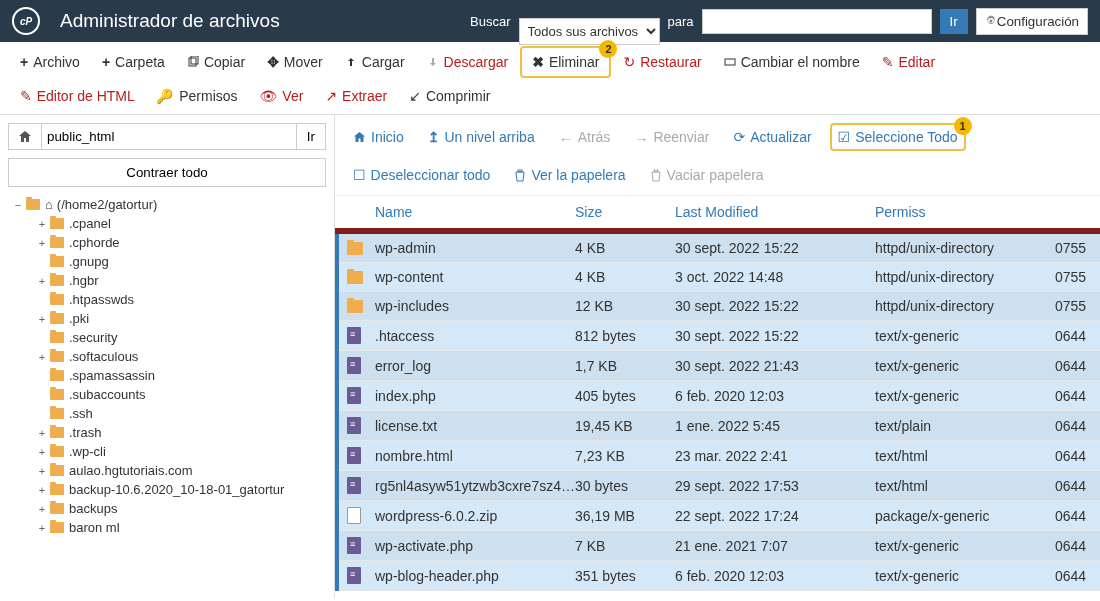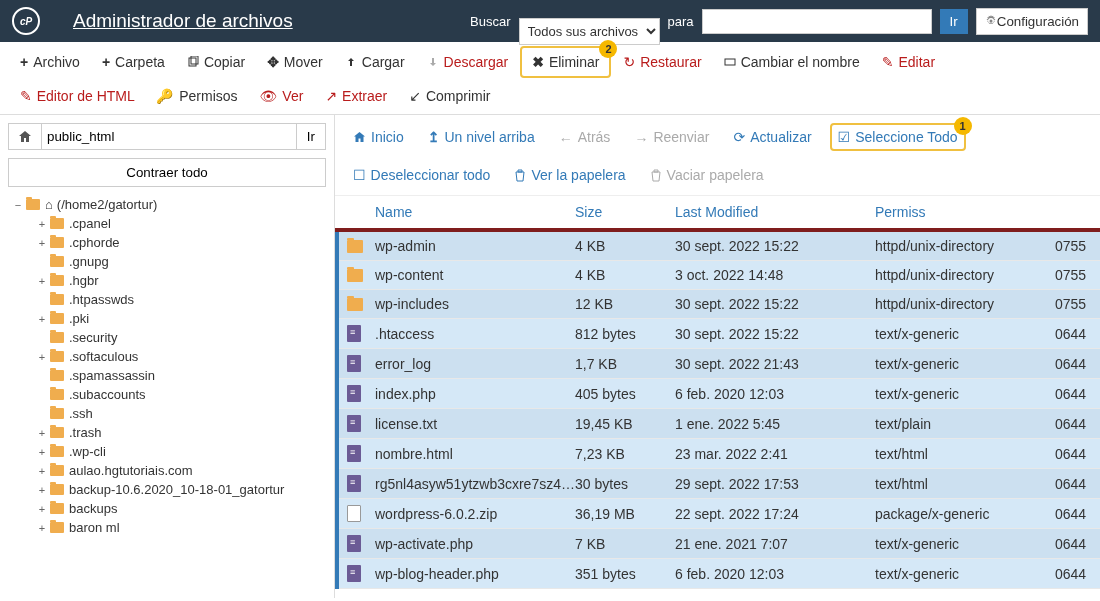--- a/index.html
+++ b/index.html
@@ -1,20 +1,20 @@
 <!DOCTYPE html>
 <html><head>
 <meta charset="utf-8">
 <style>
 * { box-sizing: border-box; margin: 0; padding: 0; }
 body { font-family: -apple-system, BlinkMacSystemFont, "Segoe UI", Arial, sans-serif; font-size: 14px; color: #333; overflow: hidden; width: 1100px; height: 601px; }
 .header { background: #293a4a; color: #fff; height: 42px; display: flex; align-items: center; padding: 0 12px; }
 .logo { font-size: 20px; font-weight: bold; margin-right: 10px; }
 .logo-cp { display: inline-flex; align-items: center; justify-content: center; width: 28px; height: 28px; border: 2px solid #fff; border-radius: 50%; text-align: center; font-size: 10px; font-style: italic; }
-.title { font-size: 19px; margin-left: 23px; flex: 1; text-decoration: underline; }
+.title { font-size: 19px; margin-left: 10px; flex: 1; }
 .search-area { display: flex; align-items: center; gap: 8px; font-size: 13px; }
 .search-area select { padding: 4px; font-size: 13px; background: #fff; color: #333; border: 1px solid #ccc; margin-top: 20px; }
 .search-area input { padding: 4px; width: 230px; font-size: 13px; background: #fff; color: #333; border: 1px solid #ccc; }
 .go-btn { background: #337ab7; color: #fff; padding: 5px 10px; border: none; cursor: pointer; }
 .config-btn { background: #fff; color: #333; padding: 5px 8px; margin-left: 0; display: flex; align-items: center; border: 1px solid #ccc; }
 .toolbar { background: #fff; border-bottom: 1px solid #ddd; padding: 4px 10px; display: flex; flex-wrap: wrap; gap: 2px; }
 .tb-btn { padding: 6px 10px; display: inline-flex; align-items: center; gap: 5px; color: #333; cursor: pointer; position: relative; }
 .tb-btn.disabled { color: #b91c1c; }
 .tb-btn.highlight { border: 2px solid #f0c040; border-radius: 4px; }
 .badge { position: absolute; top: -8px; right: -8px; background: #f5b800; color: #333; border-radius: 50%; width: 18px; height: 18px; font-size: 11px; display: flex; align-items: center; justify-content: center; font-weight: bold; }
@@ -30,21 +30,21 @@
 .tree-item .expand { width: 12px; text-align: center; color: #666; font-size: 11px; margin-right: 2px; }
 .folder-icon { width: 14px; height: 11px; background: #f0ad4e; border-radius: 1px; margin-right: 5px; display: inline-block; position: relative; }
 .folder-icon::before { content: ''; position: absolute; top: -2px; left: 0; width: 6px; height: 2px; background: #f0ad4e; border-radius: 1px 1px 0 0; }
 .home-icon-sm { font-size: 13px; margin-right: 4px; }
 .content { flex: 1; display: flex; flex-direction: column; overflow: hidden; }
 .action-bar { padding: 8px 12px; display: flex; flex-wrap: wrap; gap: 12px; border-bottom: 1px solid #eee; }
 .action-link { color: #337ab7; display: inline-flex; align-items: center; gap: 5px; cursor: pointer; padding: 4px 6px; position: relative; }
 .action-link.disabled { color: #aaa; }
 .action-link.highlight { border: 2px solid #f0c040; border-radius: 4px; }
 .table-wrap { flex: 1; overflow: hidden; position: relative; }
-.table-header { display: flex; padding: 8px 12px 8px 40px; border-bottom: 4px solid #7f1d1d; color: #337ab7; font-size: 14px; background: #fff; }
+.table-header { display: flex; padding: 8px 12px 8px 40px; border-bottom: 6px solid #7f1d1d; color: #337ab7; font-size: 14px; background: #fff; }
 .th-name { width: 200px; }
 .th-size { width: 100px; }
 .th-mod { width: 200px; }
 .th-type { width: 180px; }
 .th-perm { flex: 1; }
 .table-body { overflow-y: hidden; }
 .row { display: flex; align-items: center; padding: 6px 12px 6px 12px; border-bottom: 1px solid #e8e8e8; background: #d5e8f7; font-size: 14px; }
 .row.alt { background: #cce0f0; }
 .row .icon-cell { width: 28px; display: flex; }
 .row .name-cell { width: 200px; overflow: hidden; text-overflow: ellipsis; }

